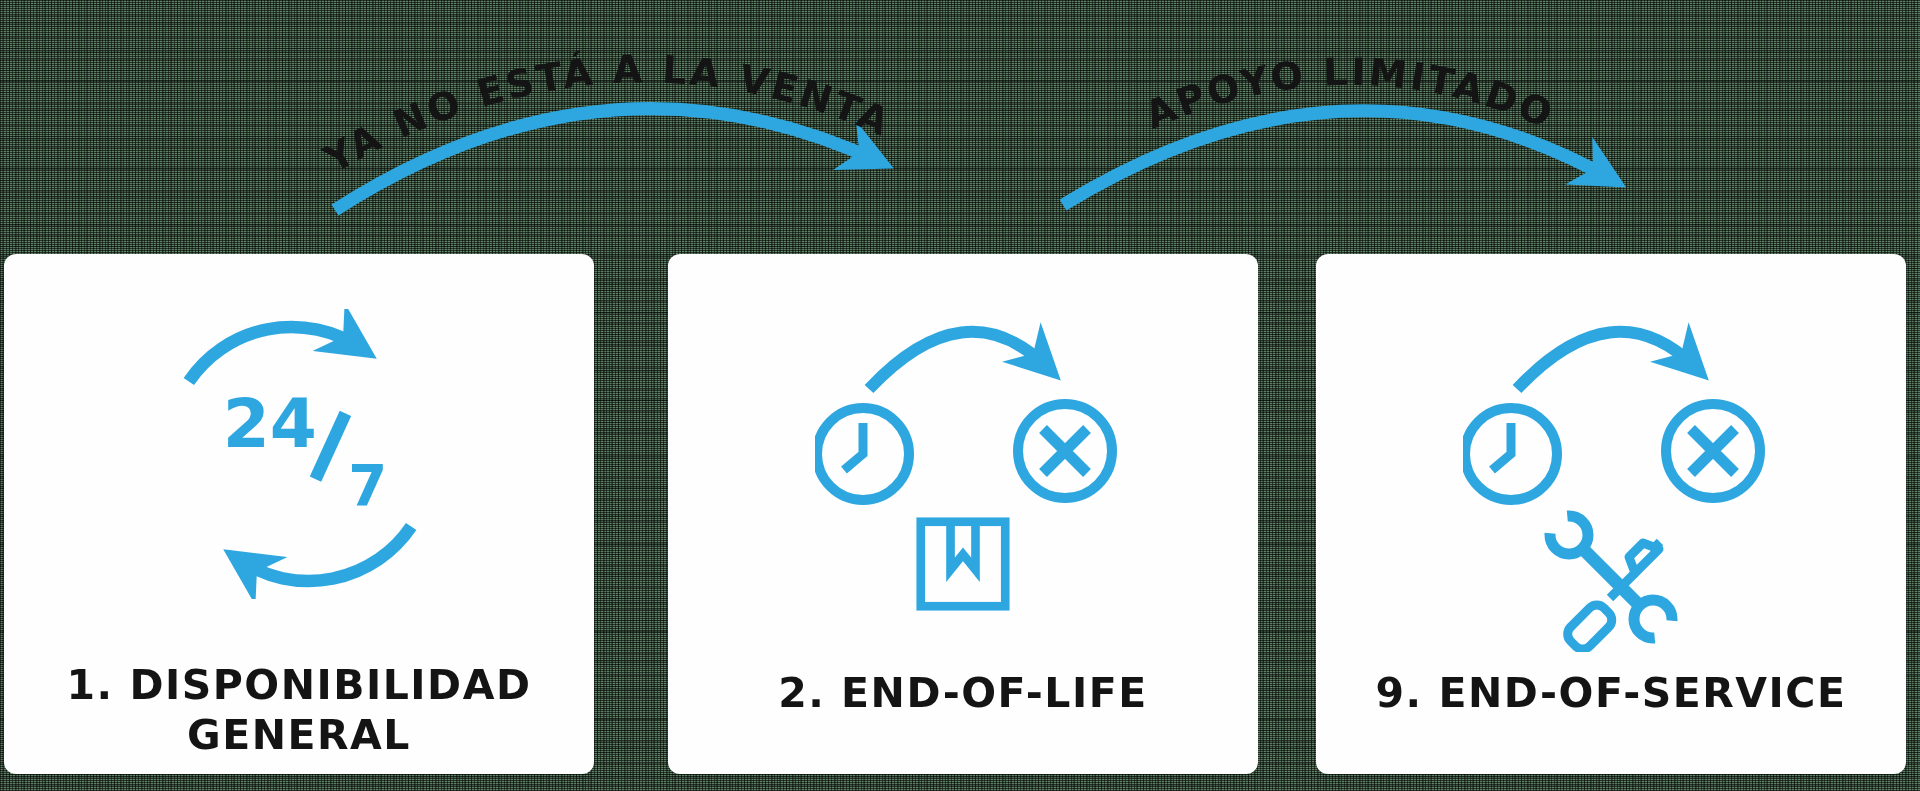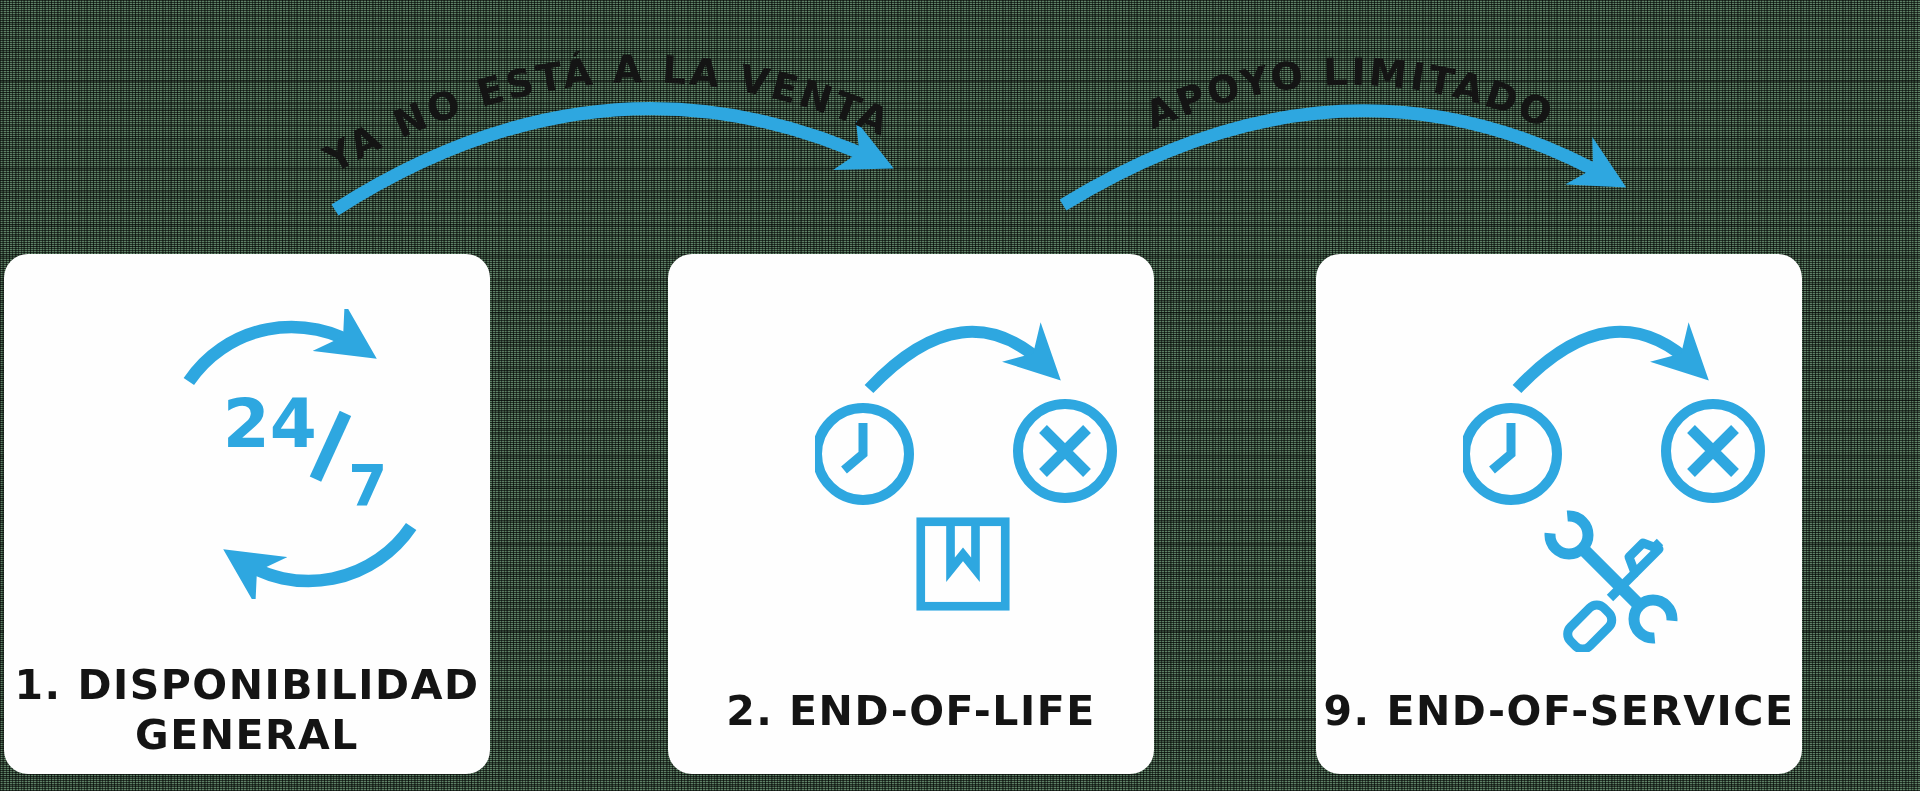--- a/index.html
+++ b/index.html
@@ -18,39 +18,39 @@
     position: absolute; inset: 0;
     background-image:
       repeating-linear-gradient(0deg, rgba(0,0,0,.60) 0 1px, transparent 1px 2px),
       repeating-linear-gradient(90deg, rgba(0,0,0,.50) 0 1px, transparent 1px 3px),
       repeating-linear-gradient(90deg, transparent 0 2px, rgba(25,45,30,.45) 2px 3px, transparent 3px 7px),
       repeating-linear-gradient(0deg, transparent 0 5px, rgba(0,0,0,.30) 5px 6px, transparent 6px 11px),
       repeating-linear-gradient(0deg, transparent 0 13px, rgba(0,0,0,.22) 13px 15px, transparent 15px 29px);
   }
   .card {
     position: absolute;
-    top: 254px; height: 520px; width: 486px;
+    top: 254px; height: 520px; width: 590px;
     background: #fefefe;
-    border-radius: 24px;
+    border-radius: 12px;
   }
   .card.c1 { left: 4px; }
   .card.c2 { left: 668px; }
   .card.c3 { left: 1316px; }
   .card svg { position: absolute; }
   .stage-title {
     position: absolute; left: 0; right: 0;
     text-align: center;
     color: #141414;
     font-weight: 700;
     font-size: 41px;
     line-height: 50px;
     letter-spacing: 1.5px;
   }
   .c1 .stage-title { top: 394px; margin-top: 12px; }
-  .c2 .stage-title, .c3 .stage-title { top: 432px; }
+  .c2 .stage-title, .c3 .stage-title { top: 414px; }
   .arcs-layer { position: absolute; inset: 0; }
   .arc-path { fill: none; stroke: #2ea7e0; stroke-width: 13px; }
   .mini-arc { fill: none; stroke: #2ea7e0; stroke-width: 12px; }
   .icon-stroke { fill: none; stroke: #2ea7e0; }
   .curve-label {
     font-family: "DejaVu Sans", "Liberation Sans", sans-serif;
     font-weight: 700;
     font-size: 38px;
     letter-spacing: 3px;
     fill: #141414;

